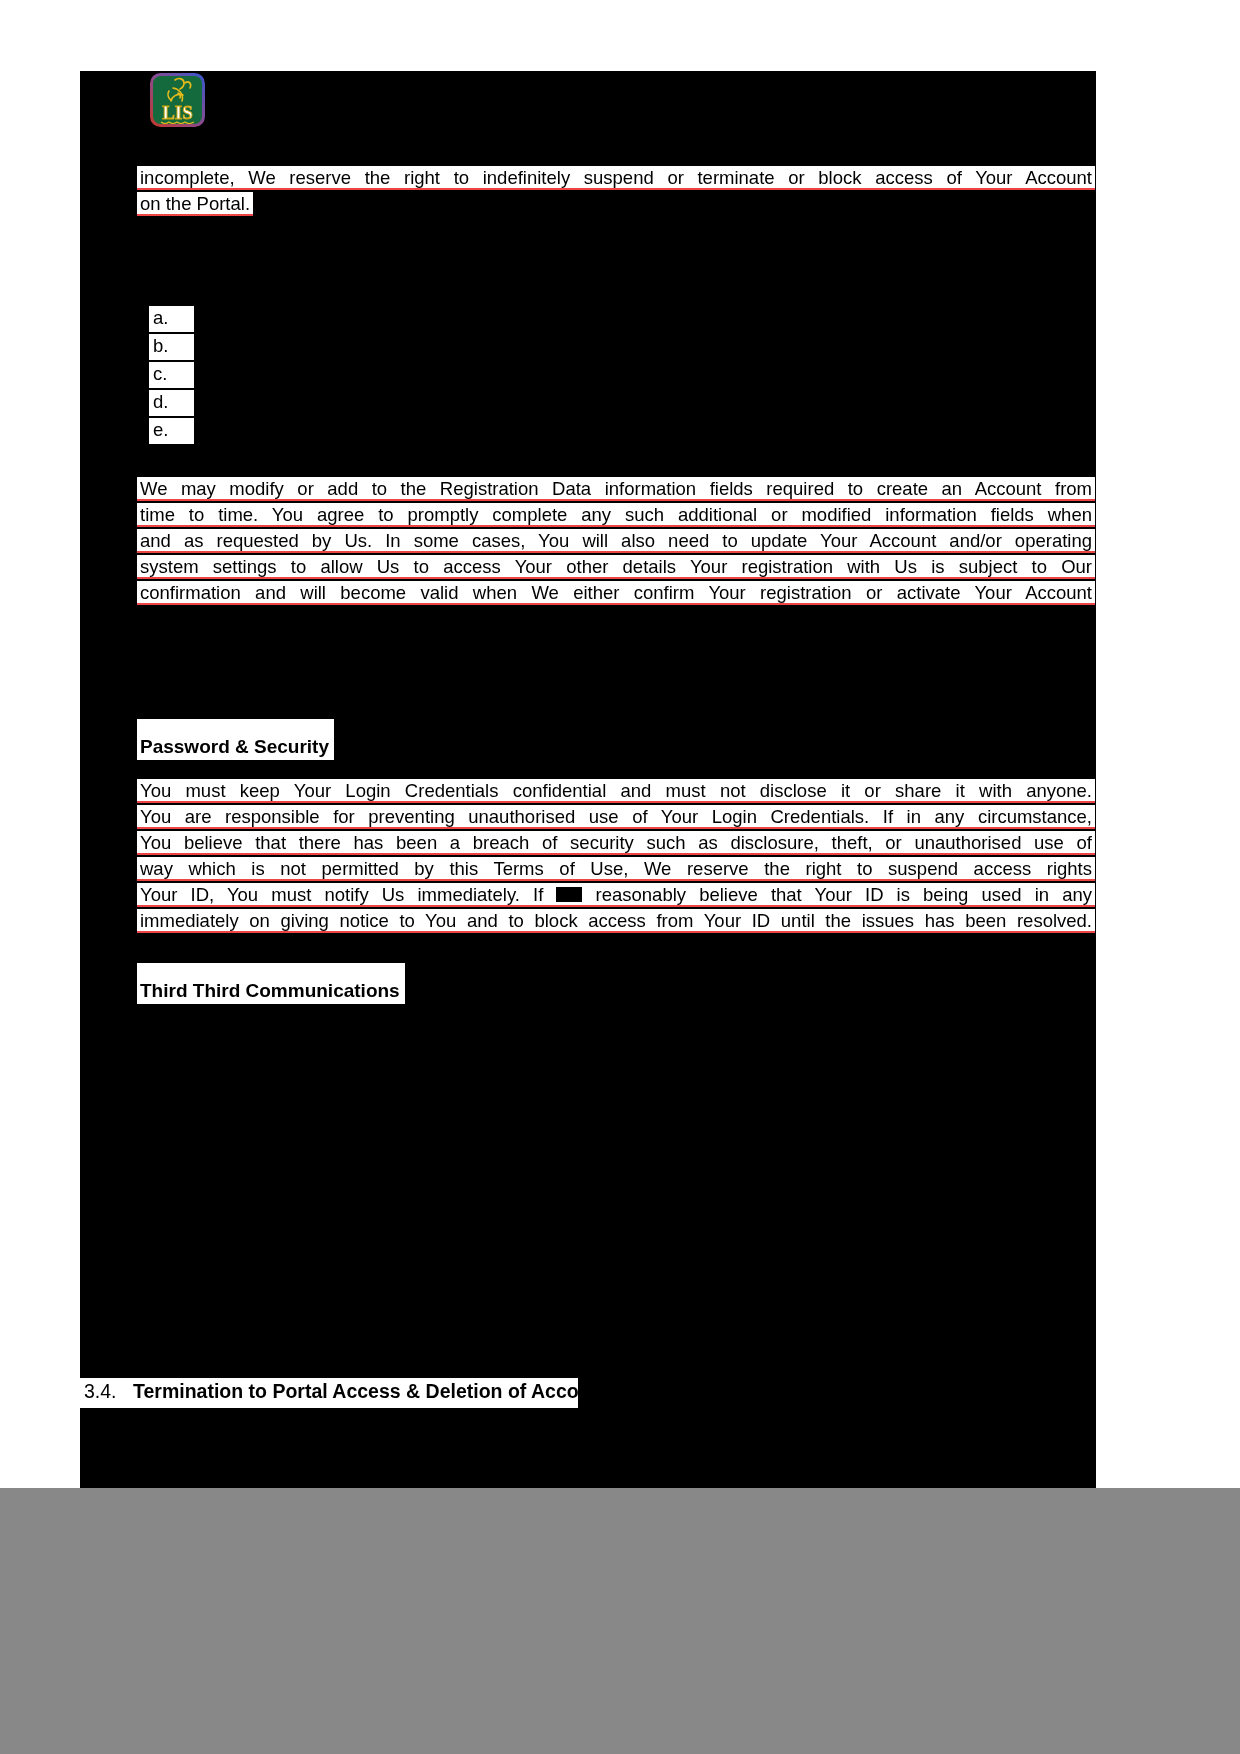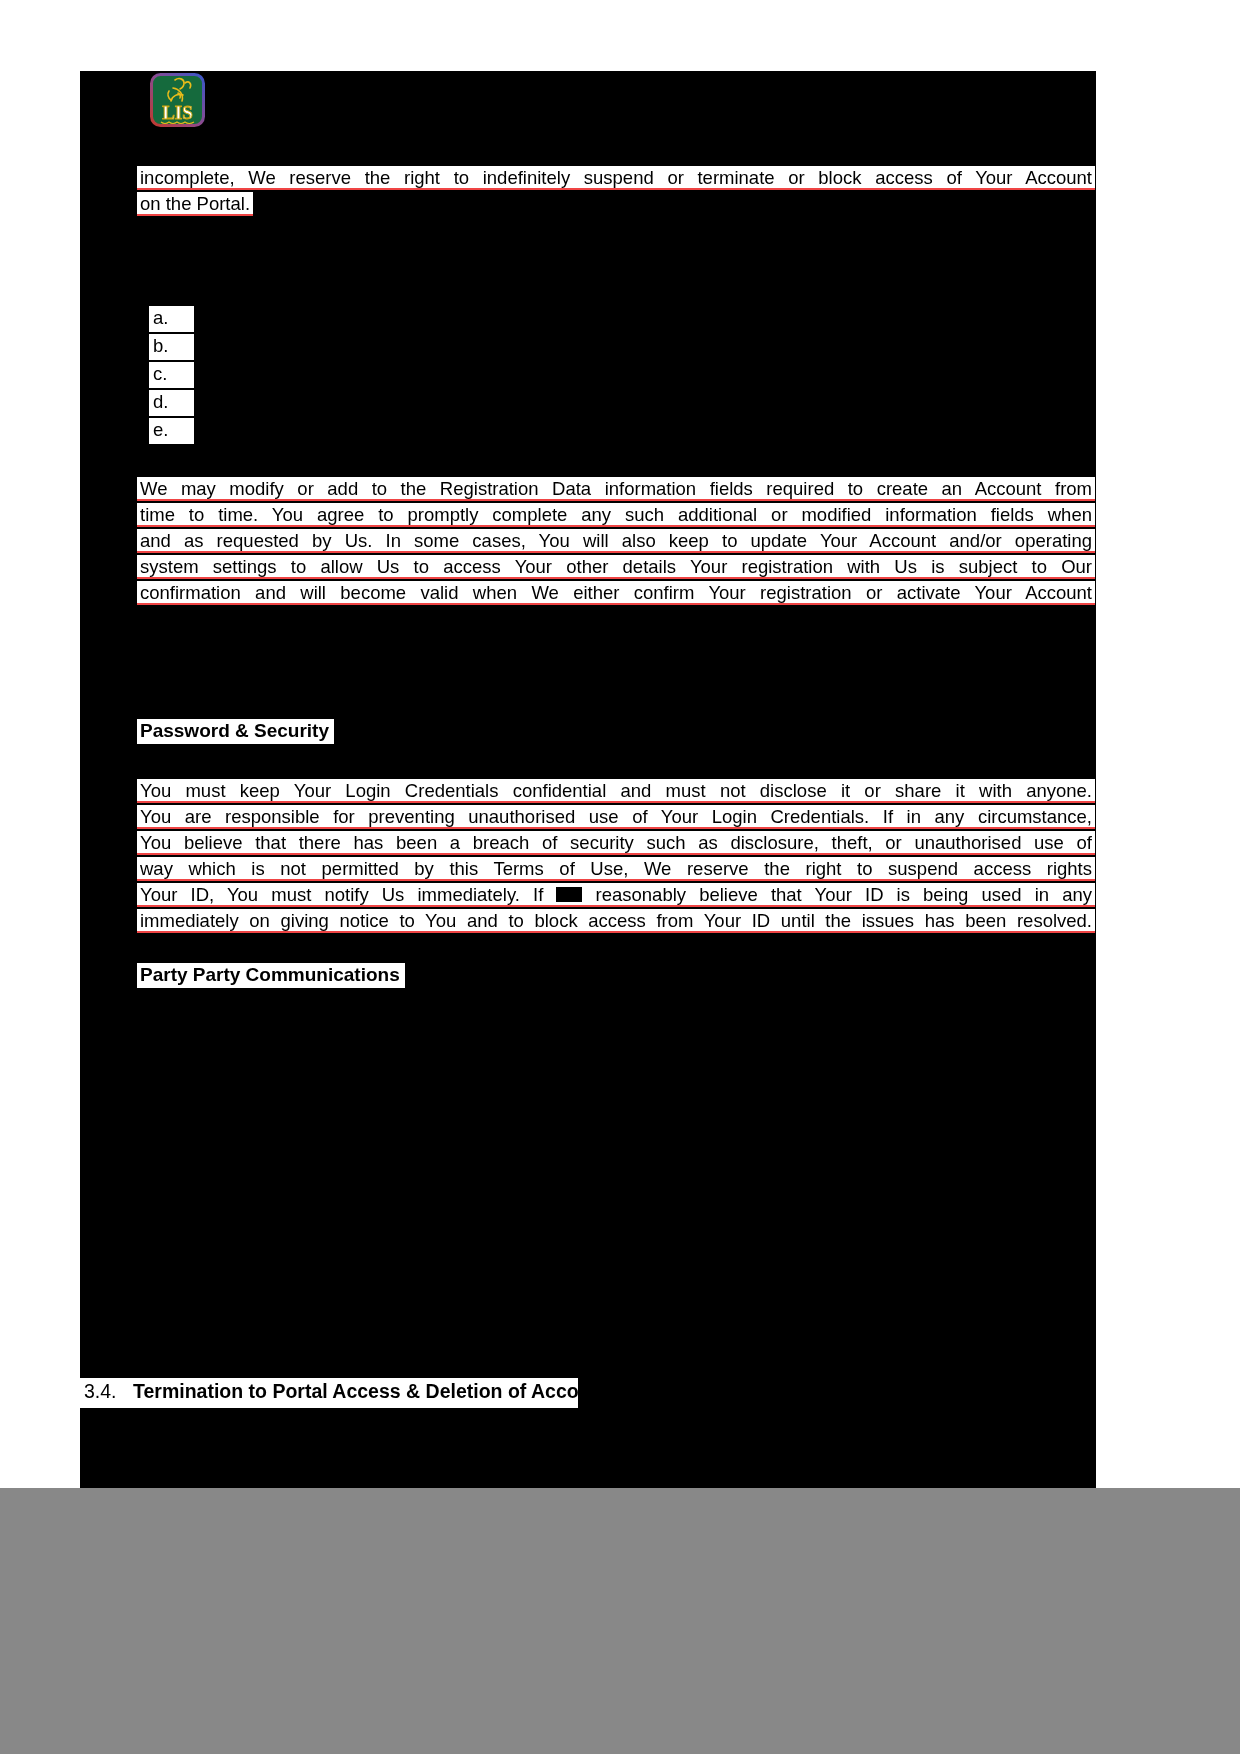--- a/index.html
+++ b/index.html
@@ -36,21 +36,21 @@
   }
   .list { position:absolute; left:149px; top:306px; }
   .litem {
     width:45px; height:26px; background:#fff; color:#000;
     margin-bottom:2px; box-sizing:border-box;
     font-size:18.5px; line-height:24px; padding-left:4px;
   }
   .hband {
     position:absolute; background:#fff; color:#000;
     font-weight:bold; font-size:19px; line-height:22px;
-    padding:1px 5px 2px 3px; border-bottom:2px solid #000;
+    padding:17px 5px 2px 3px; border-bottom:2px solid #000;
     white-space:nowrap; display:inline-block;
   }
   .sec {
     position:absolute; left:80px; top:1378px; width:498px; height:30px;
     background:#fff; color:#000; box-sizing:border-box;
     font-size:19.5px; line-height:27px; padding-left:4px; white-space:nowrap;
   }
   .sec .num { display:inline-block; width:40px; font-weight:normal; }
   .sec .title {
     font-weight:bold; border-bottom:2px solid #000;
@@ -100,41 +100,41 @@
     <div class="litem">a.</div>
     <div class="litem">b.</div>
     <div class="litem">c.</div>
     <div class="litem">d.</div>
     <div class="litem">e.</div>
   </div>
 
   <div class="para" style="top:477px;">
     <div class="pline">We may modify or add to the Registration Data information fields required to create an Account from</div>
     <div class="pline">time to time. You agree to promptly complete any such additional or modified information fields when</div>
-    <div class="pline">and as requested by Us. In some cases, You will also keep to update Your Account and/or operating</div>
+    <div class="pline">and as requested by Us. In some cases, You will also need to update Your Account and/or operating</div>
     <div class="pline">system settings to allow Us to access Your other details Your registration with Us is subject to Our</div>
     <div class="pline">confirmation and will become valid when We either confirm Your registration or activate Your Account</div>
   </div>
 
   <div class="hband" style="left:137px; top:719px;">Password &amp; Security</div>
 
   <div class="para" style="top:779px;">
     <div class="pline">You must keep Your Login Credentials confidential and must not disclose it or share it with anyone.</div>
     <div class="pline">You are responsible for preventing unauthorised use of Your Login Credentials. If in any circumstance,</div>
     <div class="pline">You believe that there has been a breach of security such as disclosure, theft, or unauthorised use of</div>
     <div class="pline">way which is not permitted by this Terms of Use, We reserve the right to suspend access rights</div>
     <div class="pline">
       <span>Your ID, You must notify Us immediately. If</span>
       <span class="inline-redact"></span>
       <span>reasonably believe that Your ID is being used in any</span>
     </div>
     <div class="pline">immediately on giving notice to You and to block access from Your ID until the issues has been resolved.</div>
   </div>
 
-  <div class="hband" style="left:137px; top:963px;">Party Party Communications</div>
+  <div class="hband" style="left:137px; top:963px;">Third Third Communications</div>
 
   <div class="sec">
     <span class="num">3.4.</span><span class="title">Termination to Portal Access &amp; Deletion of Account</span>
   </div>
 
   <div class="stamp">2025 2 13</div>
 
 </div>
 
 </body></html>

